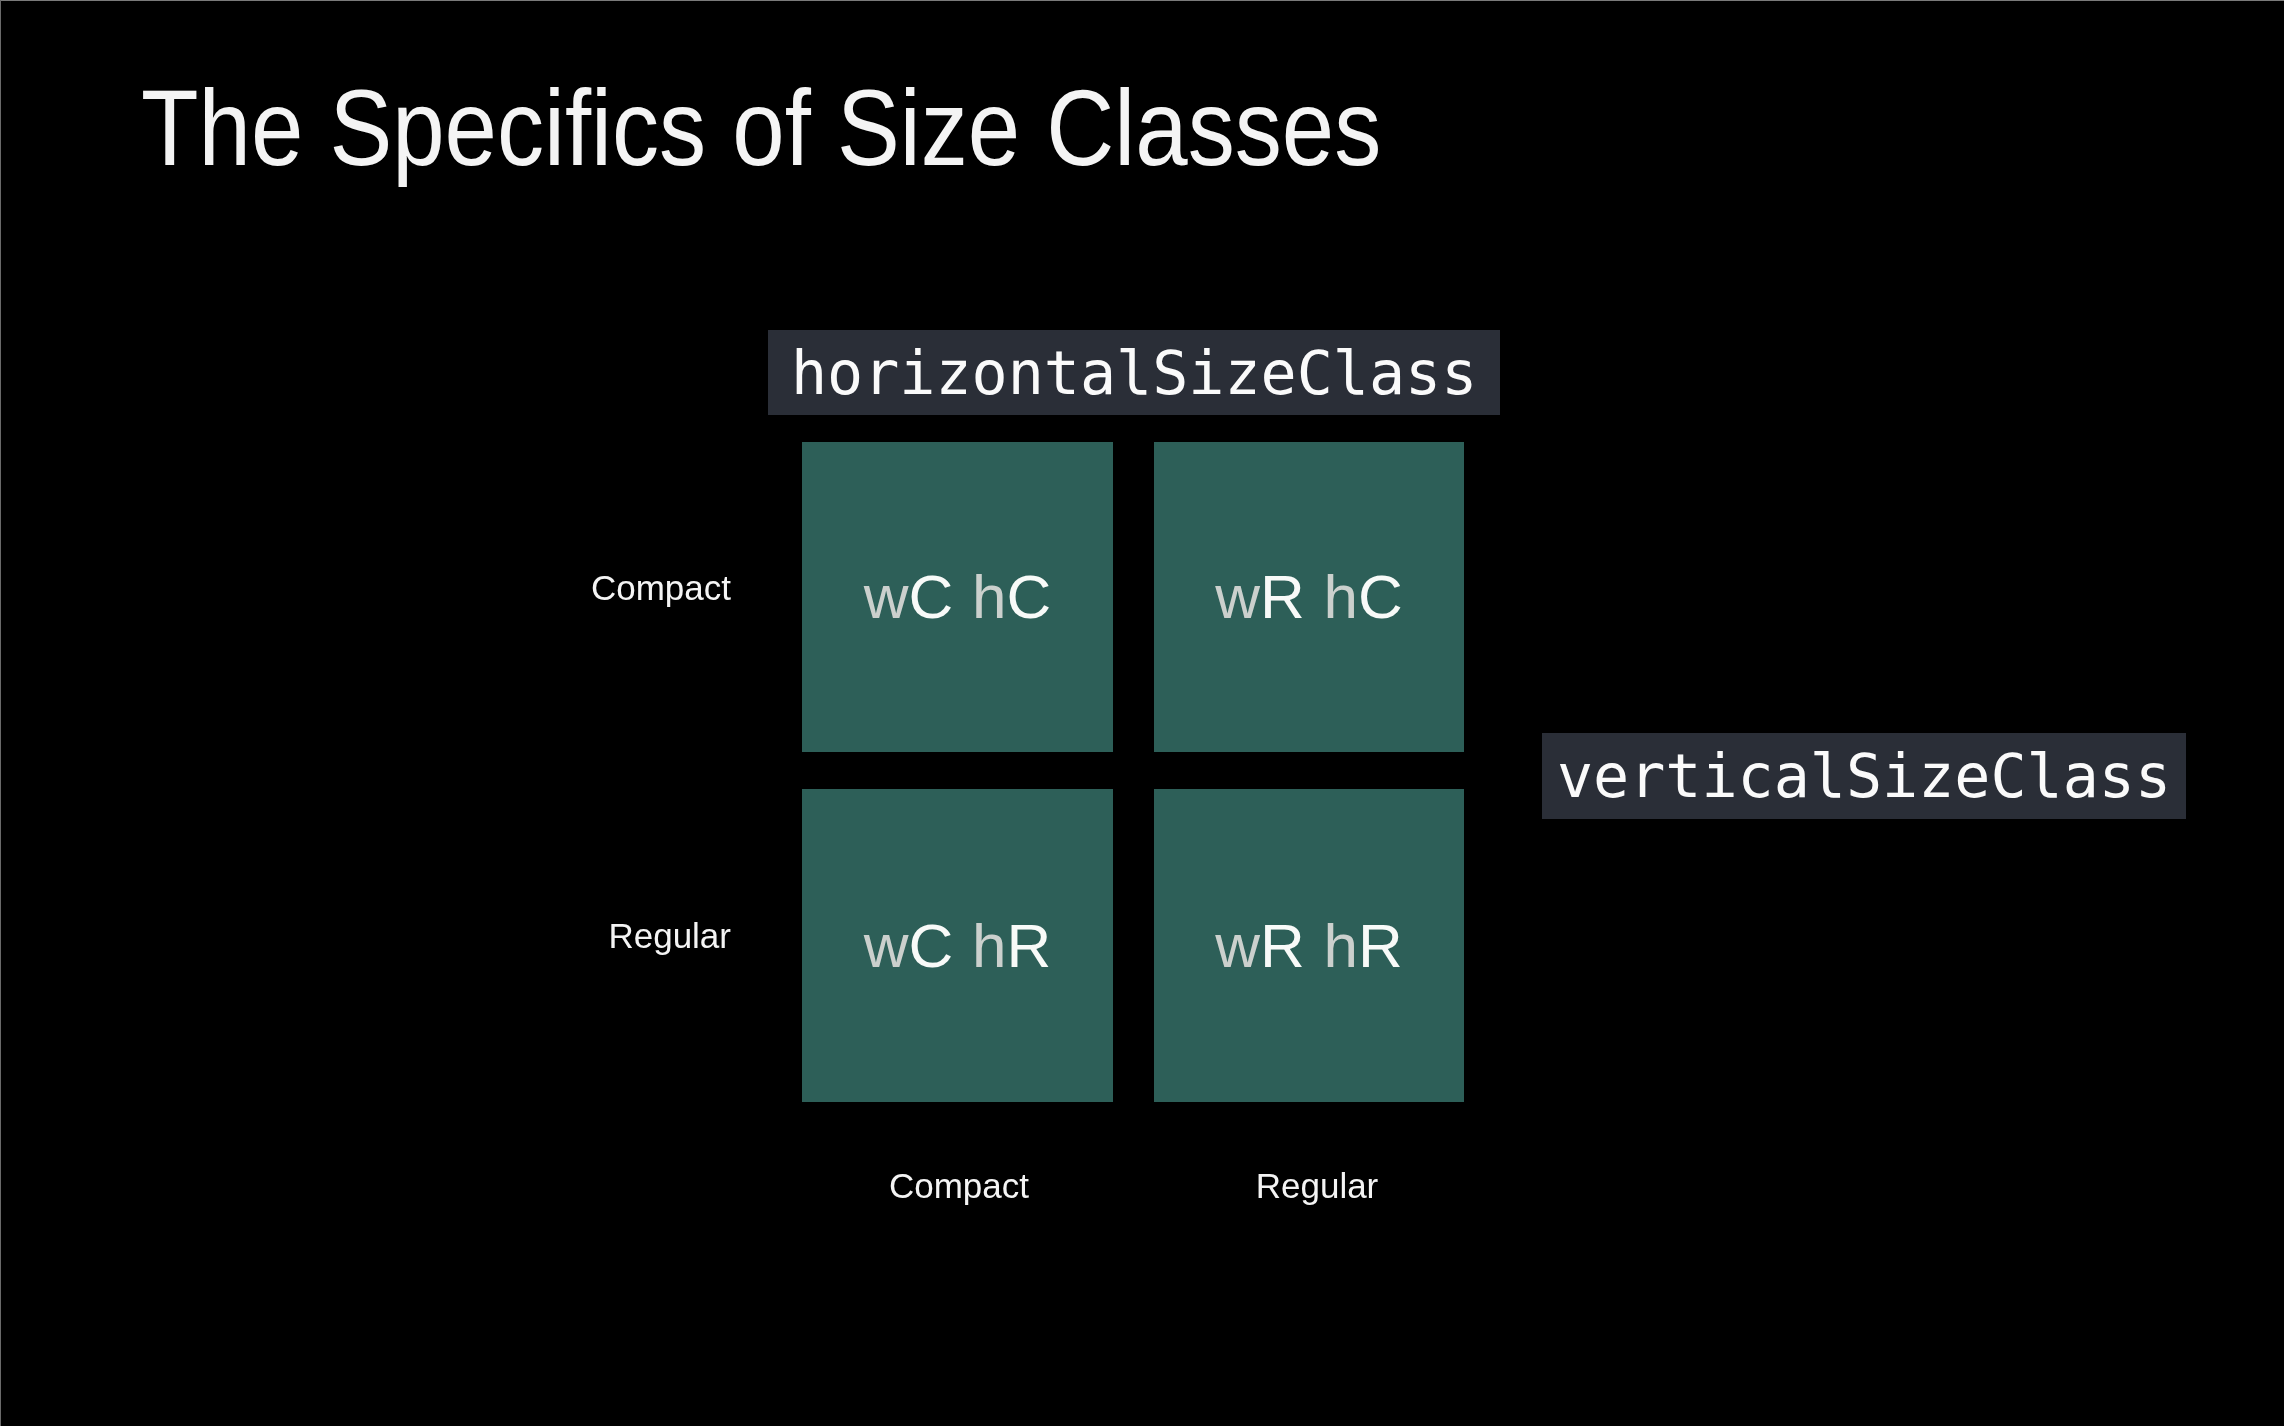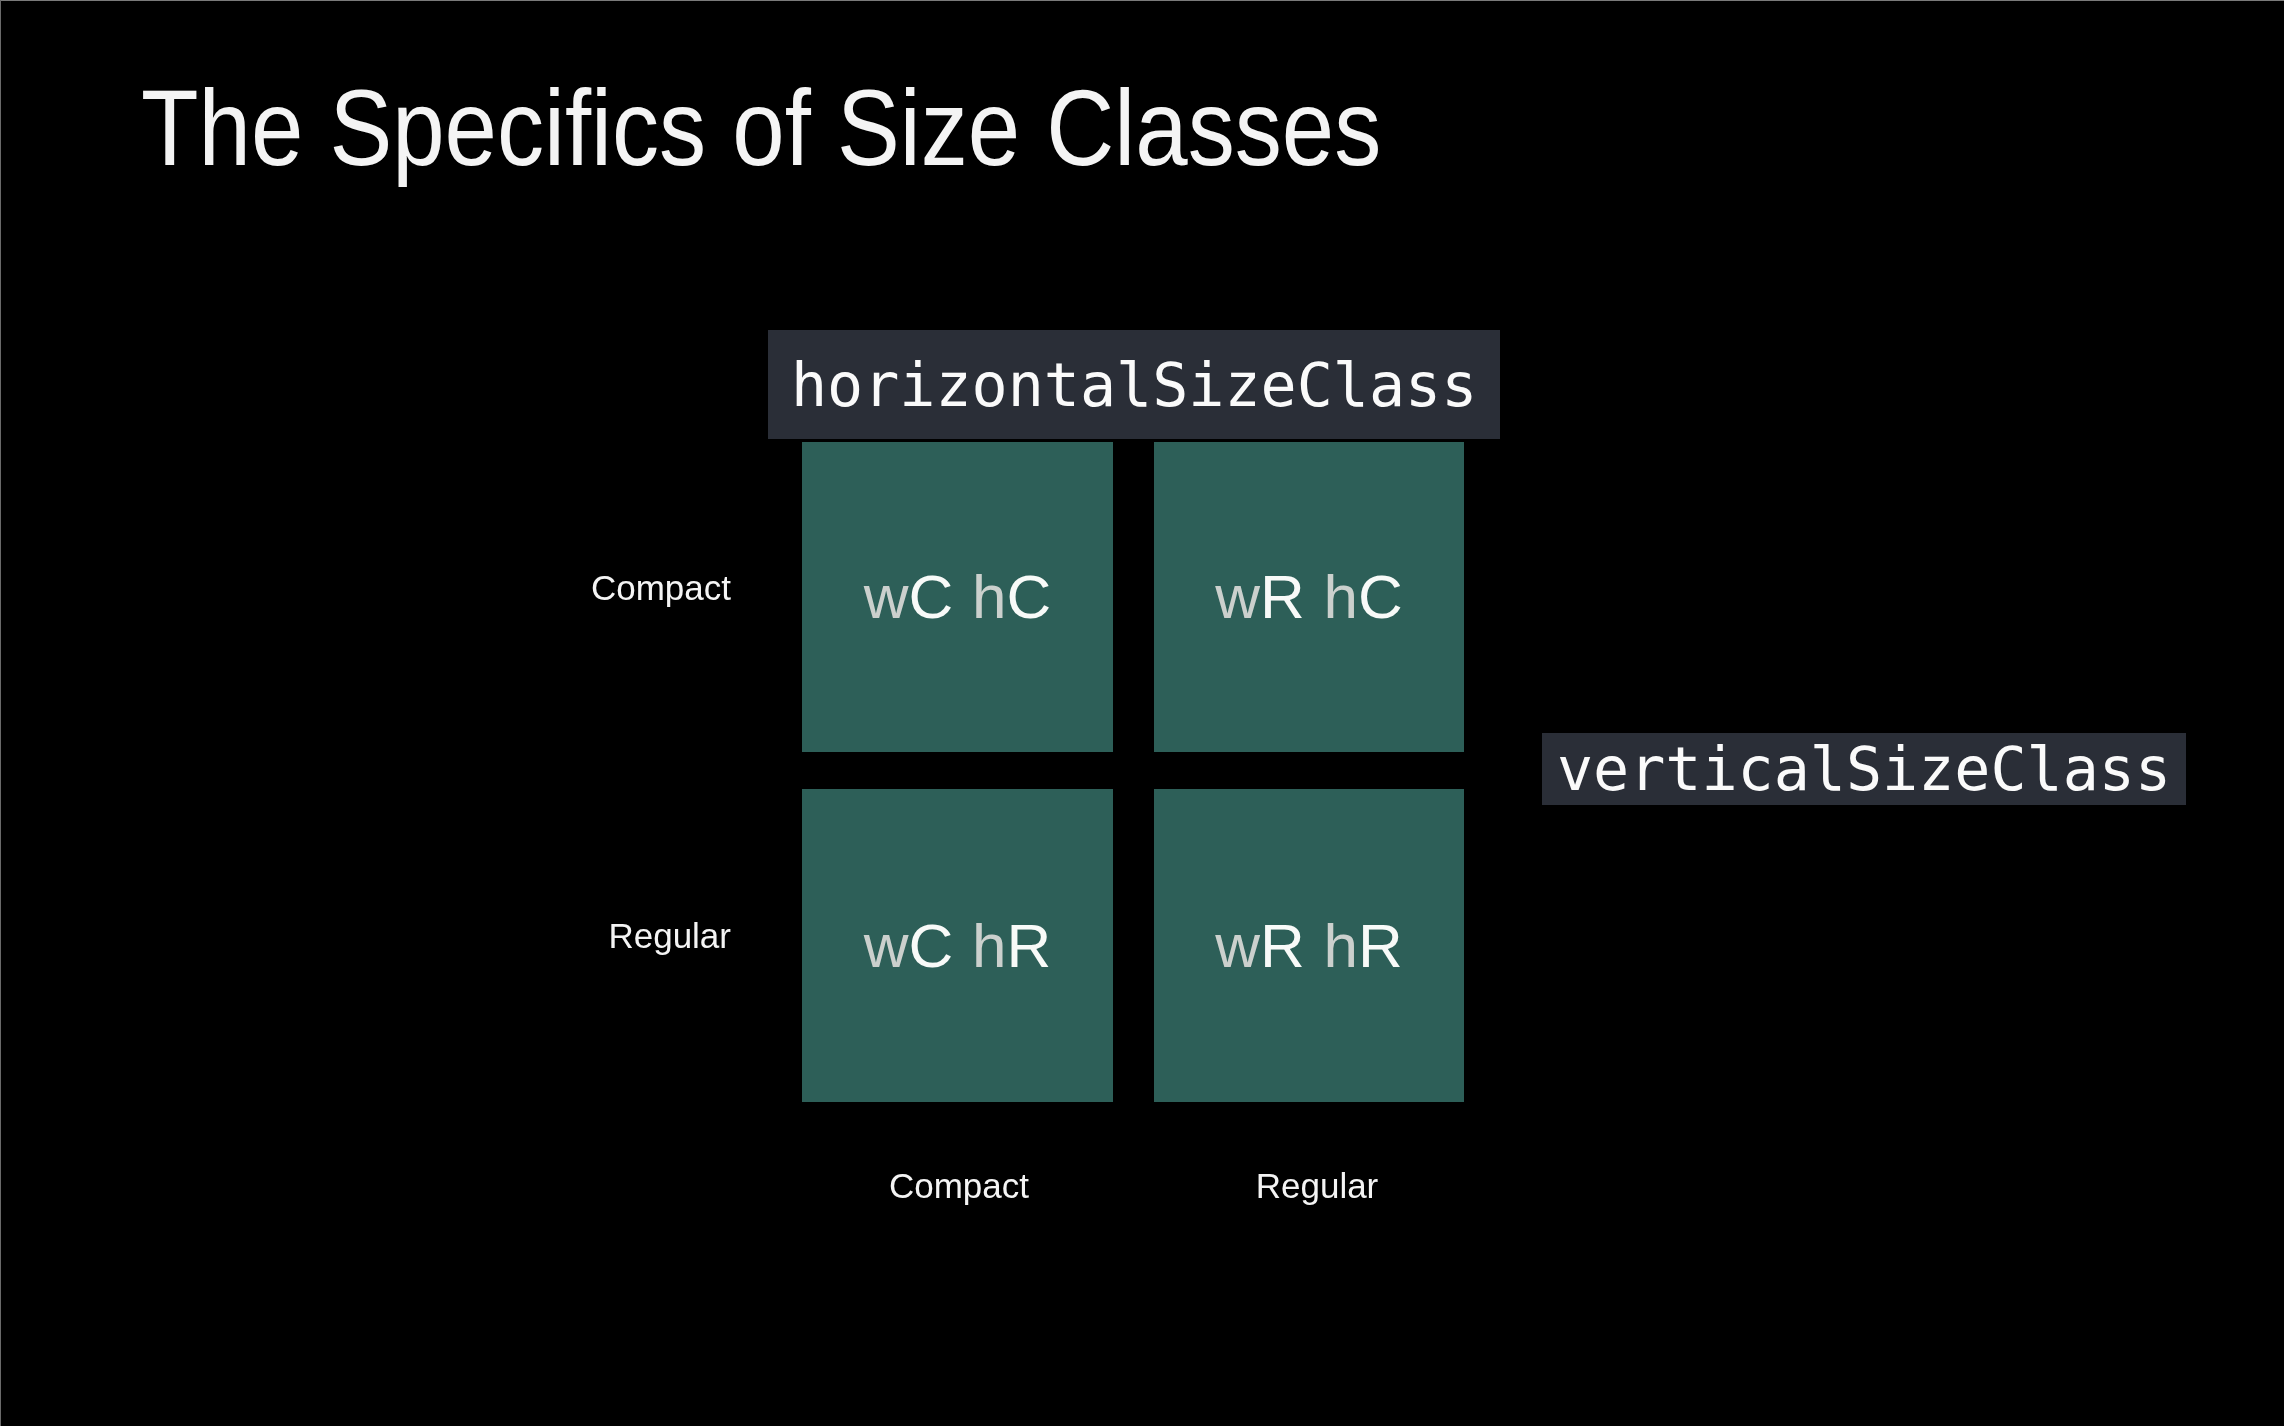--- a/index.html
+++ b/index.html
@@ -49,27 +49,27 @@
     color: #fafafa;
     font-family: "DejaVu Sans Mono", "Liberation Mono", monospace;
     font-size: 60px;
     line-height: 1;
     white-space: nowrap;
   }
   .h-code-label {
     left: 768px;
     top: 330px;
     height: 77px;
-    padding: 16px 23px;
+    padding: 4px 23px;
   }
   .v-code-label {
     left: 1542px;
     top: 733px;
     height: 62px;
-    padding: 5px 15px;
+    padding: 12px 15px;
   }
   .size-grid {
     position: absolute;
     left: 802px;
     top: 442px;
     display: grid;
     grid-template-columns: 311px 310px;
     grid-template-rows: 310px 313px;
     column-gap: 41px;
     row-gap: 37px;

